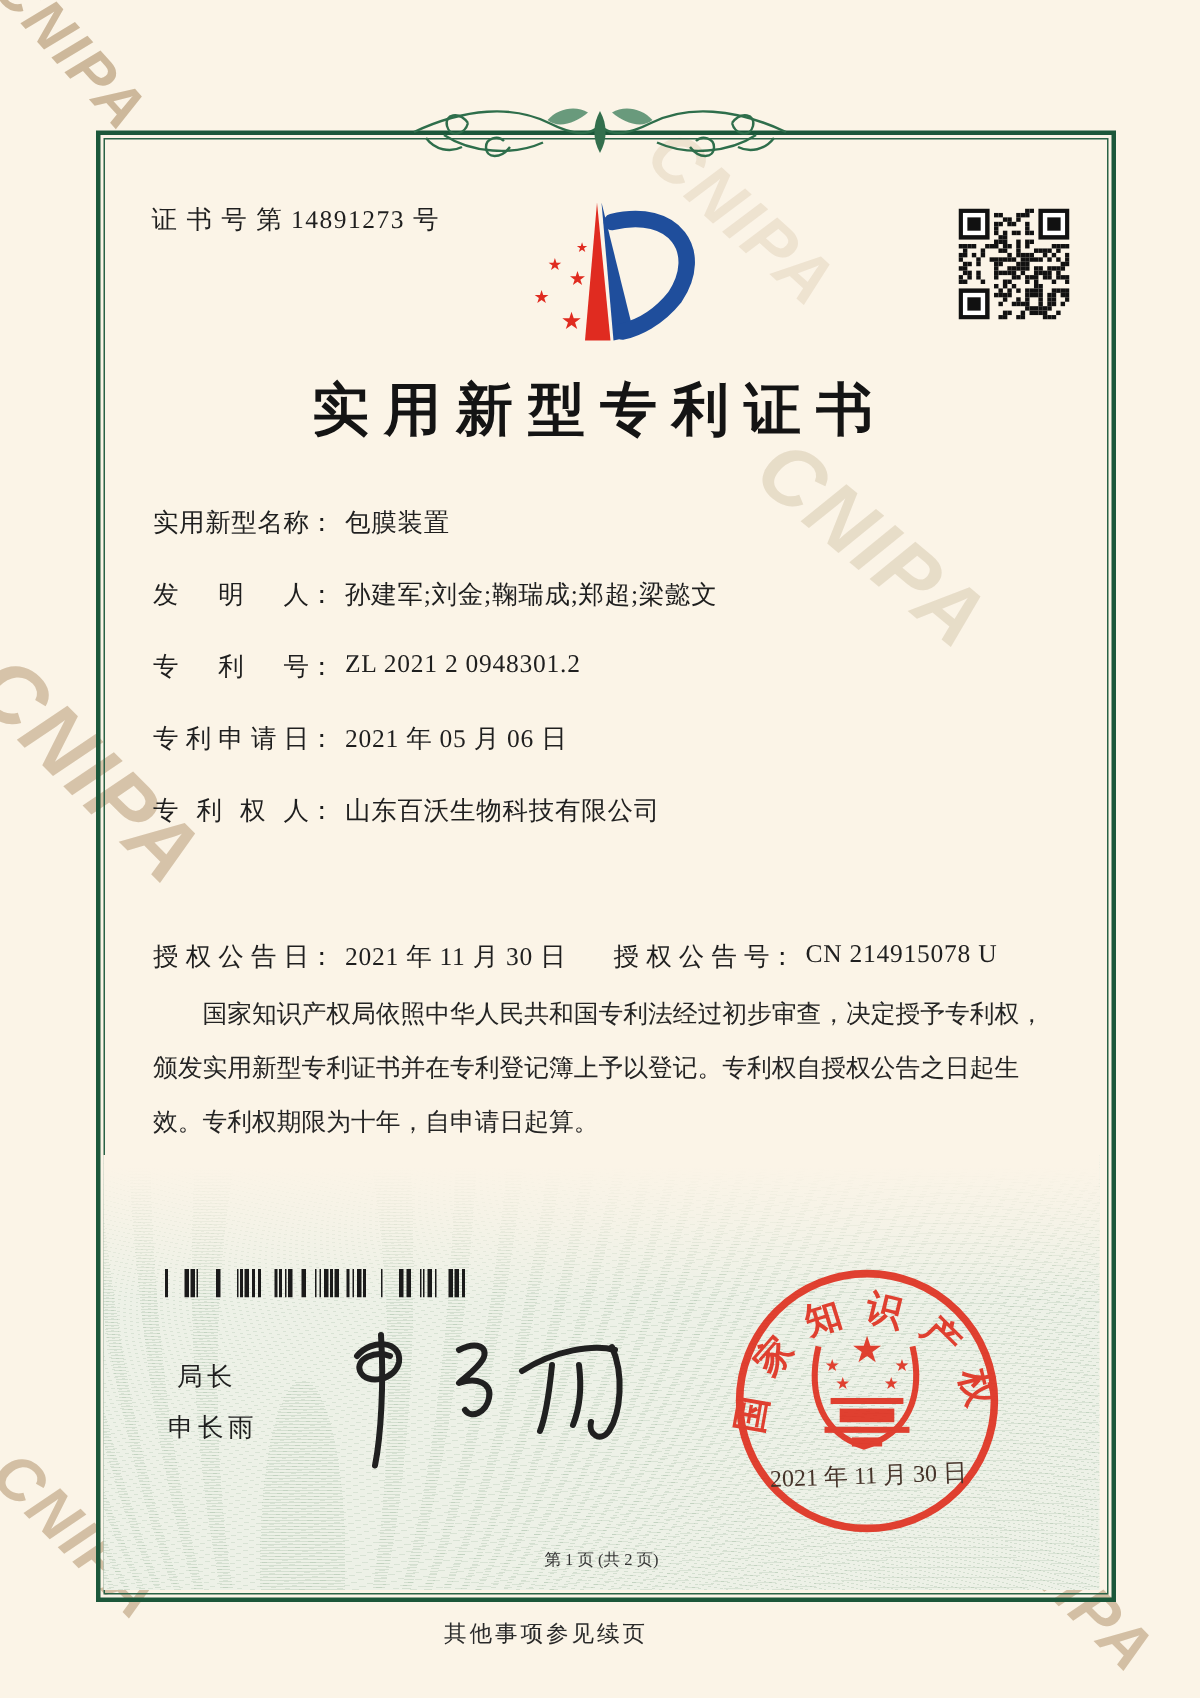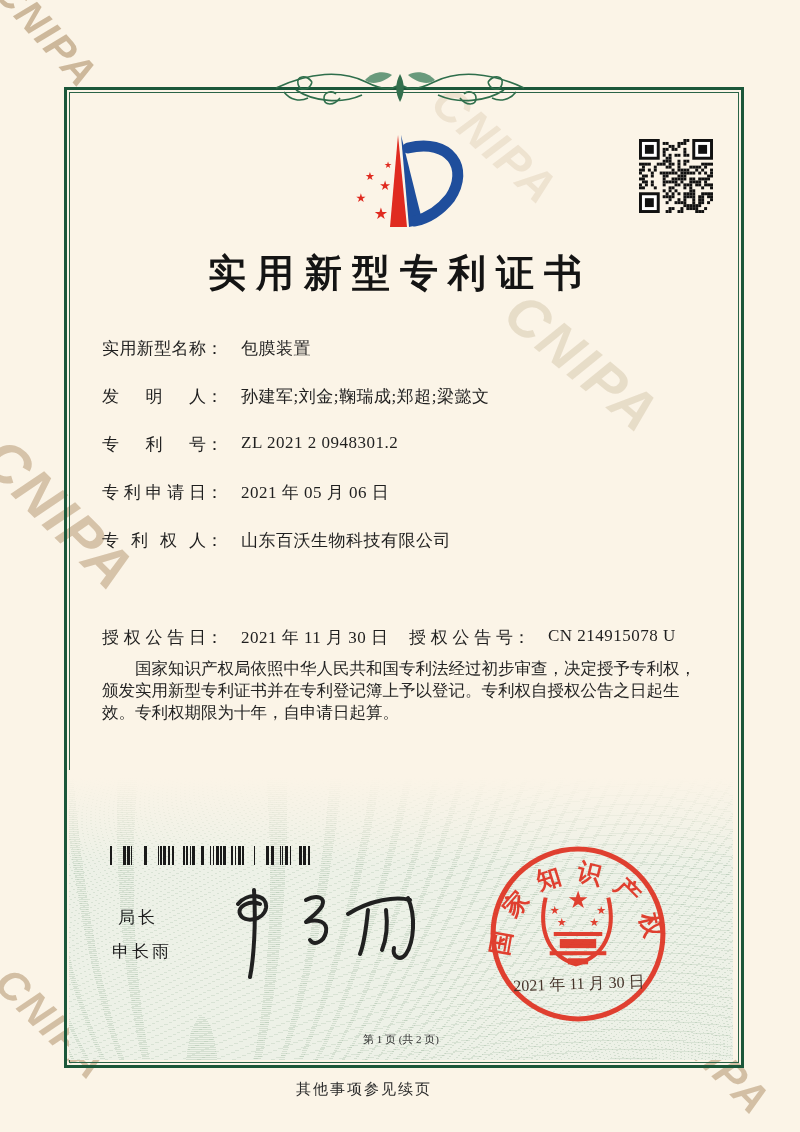--- a/index.html
+++ b/index.html
@@ -29,24 +29,24 @@
   }
   .waves-fade{position:absolute;left:0;top:0;width:100%;height:95px;
     background:linear-gradient(to bottom,#fbf4e7 8%,rgba(251,244,231,0));}
   .content{position:absolute;inset:0;z-index:3;}
   .cert-no{position:absolute;left:101px;top:135px;font-size:17px;letter-spacing:1px;}
   .title{position:absolute;left:0;top:248px;width:800px;text-align:center;
     font-size:38px;font-weight:bold;letter-spacing:10px;color:#141414;}
   .row{position:absolute;left:102px;font-size:17px;white-space:nowrap;}
   .flabel{display:inline-block;width:104px;text-align:justify;text-align-last:justify;vertical-align:top;}
   .fcolon{vertical-align:top;}
-  .fvalue{margin-left:18px;vertical-align:top;letter-spacing:0.5px;}
+  .fvalue{margin-left:7px;vertical-align:top;letter-spacing:0.5px;}
   .fvalue.wrap{display:inline-block;width:472px;white-space:normal;line-height:27px;}
   .grp1{display:inline-block;width:307px;}
-  .paras{position:absolute;left:102px;top:658px;width:597px;font-size:16.5px;line-height:22px;color:#242424;}
+  .paras{position:absolute;left:102px;top:658px;width:597px;font-size:16.5px;line-height:36px;color:#242424;}
   .paras p{margin:0;text-indent:2em;}
   .barcode{position:absolute;left:110px;top:846px;width:212px;height:19px;}
   .sig-title{position:absolute;left:118px;top:906px;font-size:17px;letter-spacing:3px;}
   .sig-name{position:absolute;left:112px;top:940px;font-size:17px;letter-spacing:3px;}
   .sig-svg{position:absolute;left:210px;top:882px;}
   .seal{position:absolute;left:487px;top:843px;opacity:.92;}
   .seal-date{position:absolute;left:494px;top:974px;width:170px;text-align:center;
     font-size:16px;color:#46342a;transform:rotate(-2deg);z-index:4;}
   .page-info{position:absolute;left:64px;top:1032px;width:674px;text-align:center;font-size:11px;color:#333;}
   .cont-note{position:absolute;left:0;top:1080px;width:728px;text-align:center;font-size:15px;letter-spacing:2px;color:#2a2a2a;}
@@ -87,20 +87,21 @@
     <path d="M 70,36 C 64,44 54,44 54,36 C 54,30 62,28 66,32"></path>
     <path d="M 14,30 C 20,38 30,40 38,36"></path>
   </g>
   <path d="M 95,18 C 102,10 114,8 122,13 C 114,20 102,24 95,18" fill="#4f8a68" opacity=".85"></path>
   <path d="M 165,18 C 158,10 146,8 138,13 C 146,20 158,24 165,18" fill="#4f8a68" opacity=".85"></path>
   <path d="M 130,12 C 125,21 125,31 130,40 C 135,31 135,21 130,12" fill="#336f4d"></path>
 </svg>
 
 <div class="content">
 
+  <div class="cert-no">证 书 号 第 14891273 号</div>
 
   <svg class="logo" width="155" height="118" viewBox="0 0 155 118">
     <polygon points="70,15 62,107 79,107" fill="#e02b20"></polygon>
     <polygon points="73,15 81,107 95,104" fill="#1f4e9c"></polygon>
     <path d="M 80,28 C 122,18 142,48 122,78 C 110,93 96,99 87,101" stroke="#1f4e9c" stroke-width="11" fill="none" stroke-linecap="round"></path>
     <g fill="#e02b20" font-size="10" text-anchor="middle" font-family="'DejaVu Sans',sans-serif">
       <text x="60" y="48" font-size="9">★</text>
       <text x="42" y="60" font-size="11">★</text>
       <text x="57" y="70" font-size="13">★</text>
       <text x="33" y="82" font-size="12">★</text>

